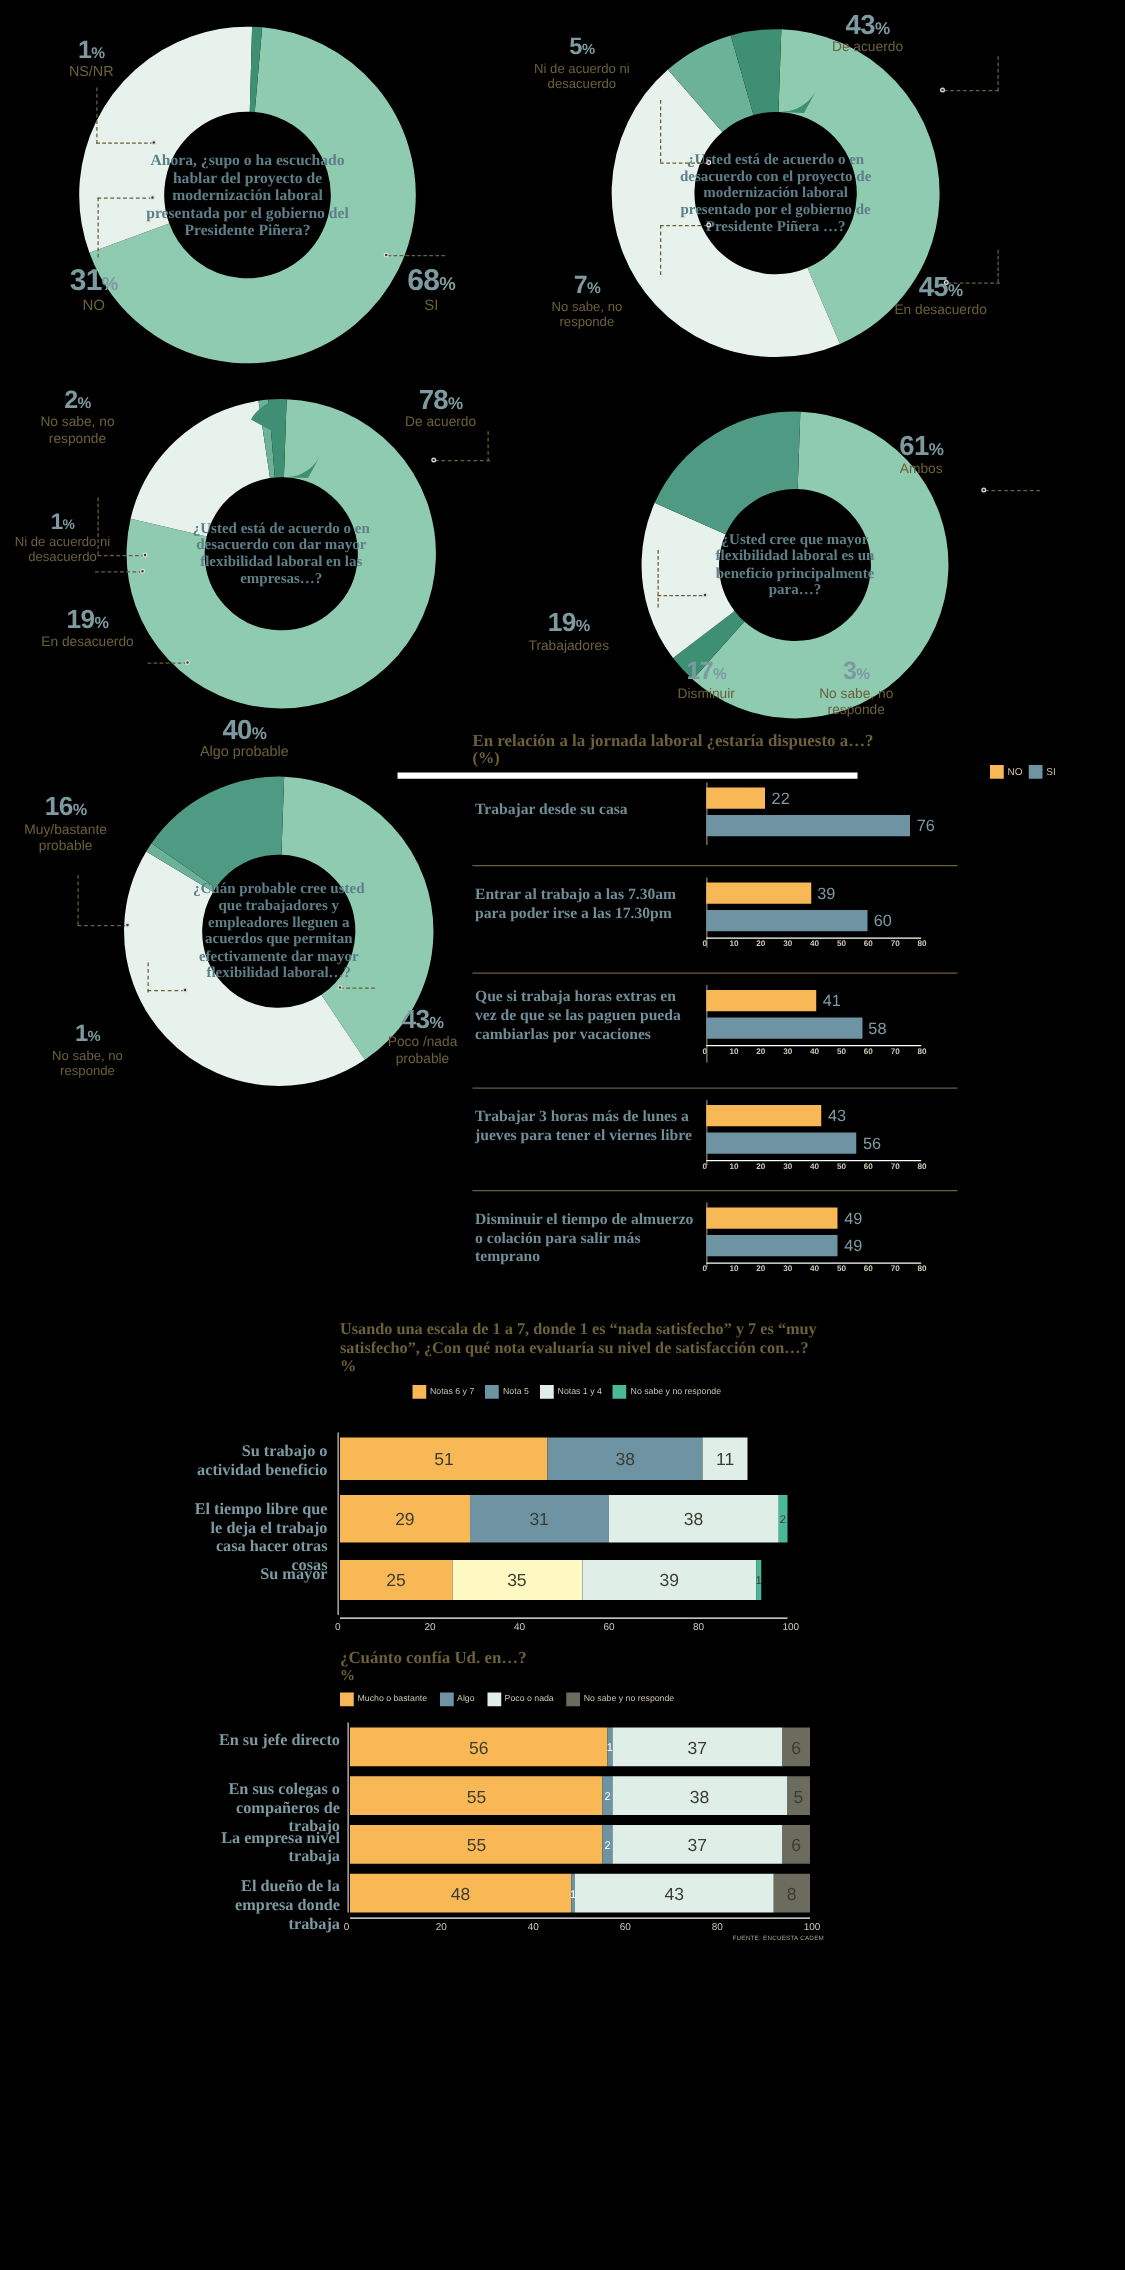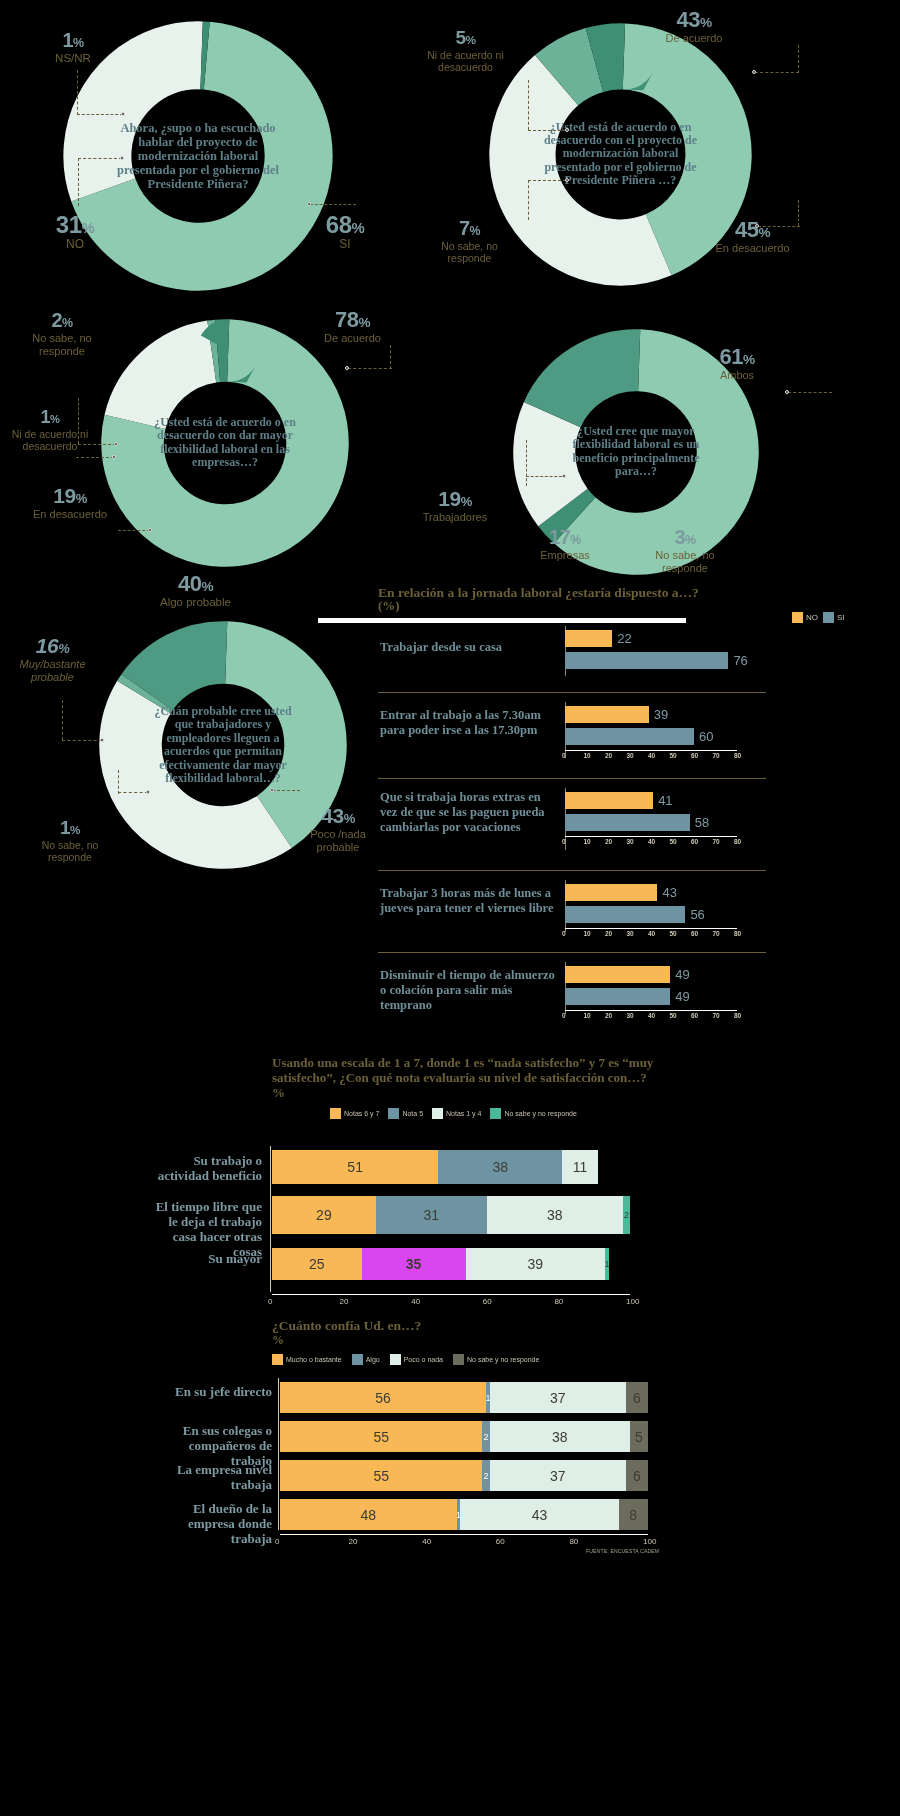--- a/index.html
+++ b/index.html
@@ -280,42 +280,42 @@
     <div class="dot" style="left: 785px; top: 390px;"></div>
     <div class="callout teal" style="left: 400px; top: 488px; width: 110px; text-align: center;">
       <span class="pct" style="font-size: 21px;">19<span class="sym">%</span></span>
       <span class="lbl" style="font-size: 11px;">Trabajadores</span>
     </div>
     <div class="leader v" style="left: 526px; top: 440px; height: 46px;"></div>
     <div class="leader h" style="left: 526px; top: 476px; width: 36px;"></div>
     <div class="dot" style="left: 562px; top: 474px;"></div>
     <div class="callout teal" style="left: 520px; top: 527px; width: 90px; text-align: center;">
       <span class="pct" style="font-size: 20px;">17<span class="sym">%</span></span>
-      <span class="lbl" style="font-size: 11px;">Empresas</span>
+      <span class="lbl" style="font-size: 11px;">Disminuir</span>
     </div>
     <div class="callout teal" style="left: 640px; top: 527px; width: 90px; text-align: center;">
       <span class="pct" style="font-size: 20px;">3<span class="sym">%</span></span>
       <span class="lbl" style="font-size: 11px;">No sabe, no responde</span>
     </div>
     <div class="donut-wrap" style="left: 98px; top: 620px; width: 250px; height: 250px;">
       <div class="donut">
         <svg viewBox="0 0 100 100">
           <circle cx="50" cy="50" r="37" fill="none" stroke="#8ecbb0" stroke-width="25" stroke-dasharray="92.99114254625789 139.4867138193868" stroke-dashoffset="0" transform="rotate(-88 50 50)"></circle>
           <circle cx="50" cy="50" r="37" fill="none" stroke="#e7f2ec" stroke-width="25" stroke-dasharray="99.96547823722722 132.51237812841748" stroke-dashoffset="-92.99114254625789" transform="rotate(-88 50 50)"></circle>
           <circle cx="50" cy="50" r="37" fill="none" stroke="#6bb299" stroke-width="25" stroke-dasharray="2.324778563656447 230.15307780198825" stroke-dashoffset="-192.9566207834851" transform="rotate(-88 50 50)"></circle>
           <circle cx="50" cy="50" r="37" fill="none" stroke="#4f9a82" stroke-width="25" stroke-dasharray="37.19645701850315 195.28139934714153" stroke-dashoffset="-195.28139934714156" transform="rotate(-88 50 50)"></circle>
         </svg>
         <div class="donut-center" style="font-size: 12px;">¿Cuán probable cree usted que trabajadores y empleadores lleguen a acuerdos que permitan efectivamente dar mayor flexibilidad laboral…?</div>
       </div>
     </div>
     <div class="callout teal" style="left: 138px; top: 572px; width: 115px; text-align: center;">
       <span class="pct" style="font-size: 22px;">40<span class="sym">%</span></span>
       <span class="lbl" style="font-size: 11.5px;">Algo probable</span>
     </div>
-    <div class="callout teal" style="left: 0px; top: 635px; width: 105px; text-align: center; font-style: italic;">
+    <div class="callout teal" style="left: 0px; top: 635px; width: 105px; text-align: center;">
       <span class="pct" style="font-size: 21px;">16<span class="sym">%</span></span>
       <span class="lbl" style="font-size: 11px;">Muy/bastante probable</span>
     </div>
     <div class="leader v" style="left: 62px; top: 700px; height: 40px;"></div>
     <div class="leader h" style="left: 62px; top: 740px; width: 40px;"></div>
     <div class="dot" style="left: 100px; top: 738px;"></div>
     <div class="callout teal" style="left: 20px; top: 818px; width: 100px; text-align: center;">
       <span class="pct" style="font-size: 19px;">1<span class="sym">%</span></span>
       <span class="lbl" style="font-size: 10.5px;">No sabe, no responde</span>
     </div>
@@ -462,21 +462,21 @@
     <div class="stk-cat" style="left: 150px; top: 1200px; width: 112px;">El tiempo libre que le deja el trabajo casa hacer otras cosas</div>
     <div class="stk" style="left: 272px; top: 1196px; width: 358px; height: 38px;">
       <div class="seg" style="width: 103.82px; background: rgb(249, 184, 86);">29</div>
       <div class="seg" style="width: 110.98px; background: rgb(110, 147, 162);">31</div>
       <div class="seg" style="width: 136.04px; background: rgb(223, 238, 231);">38</div>
       <div class="seg" style="width: 7.16px; background: rgb(75, 184, 154); font-size: 9px;">2</div>
     </div>
     <div class="stk-cat" style="left: 150px; top: 1252px; width: 112px;">Su mayor</div>
     <div class="stk" style="left: 272px; top: 1248px; width: 358px; height: 32px;">
       <div class="seg" style="width: 89.5px; background: rgb(249, 184, 86);">25</div>
-      <div class="seg" style="width: 104px; background: #d946ef; font-weight: bold;">35</div>
+      <div class="seg" style="width: 104px; background: #fef9c3;">35</div>
       <div class="seg" style="width: 139.62px; background: rgb(223, 238, 231);">39</div>
       <div class="seg" style="width: 3.58px; background: rgb(75, 184, 154); font-size: 9px;">1</div>
     </div>
     <div class="sx-axis" style="left: 272px; top: 1294px; width: 358px; height: 14px;">
       <div class="ln" style="top: 0px;"></div>
       <div class="t" style="left: -4px; top: 3px;">0</div>
       <div class="t" style="left: 67.6px; top: 3px;">20</div>
       <div class="t" style="left: 139.2px; top: 3px;">40</div>
       <div class="t" style="left: 210.8px; top: 3px;">60</div>
       <div class="t" style="left: 282.4px; top: 3px;">80</div>

